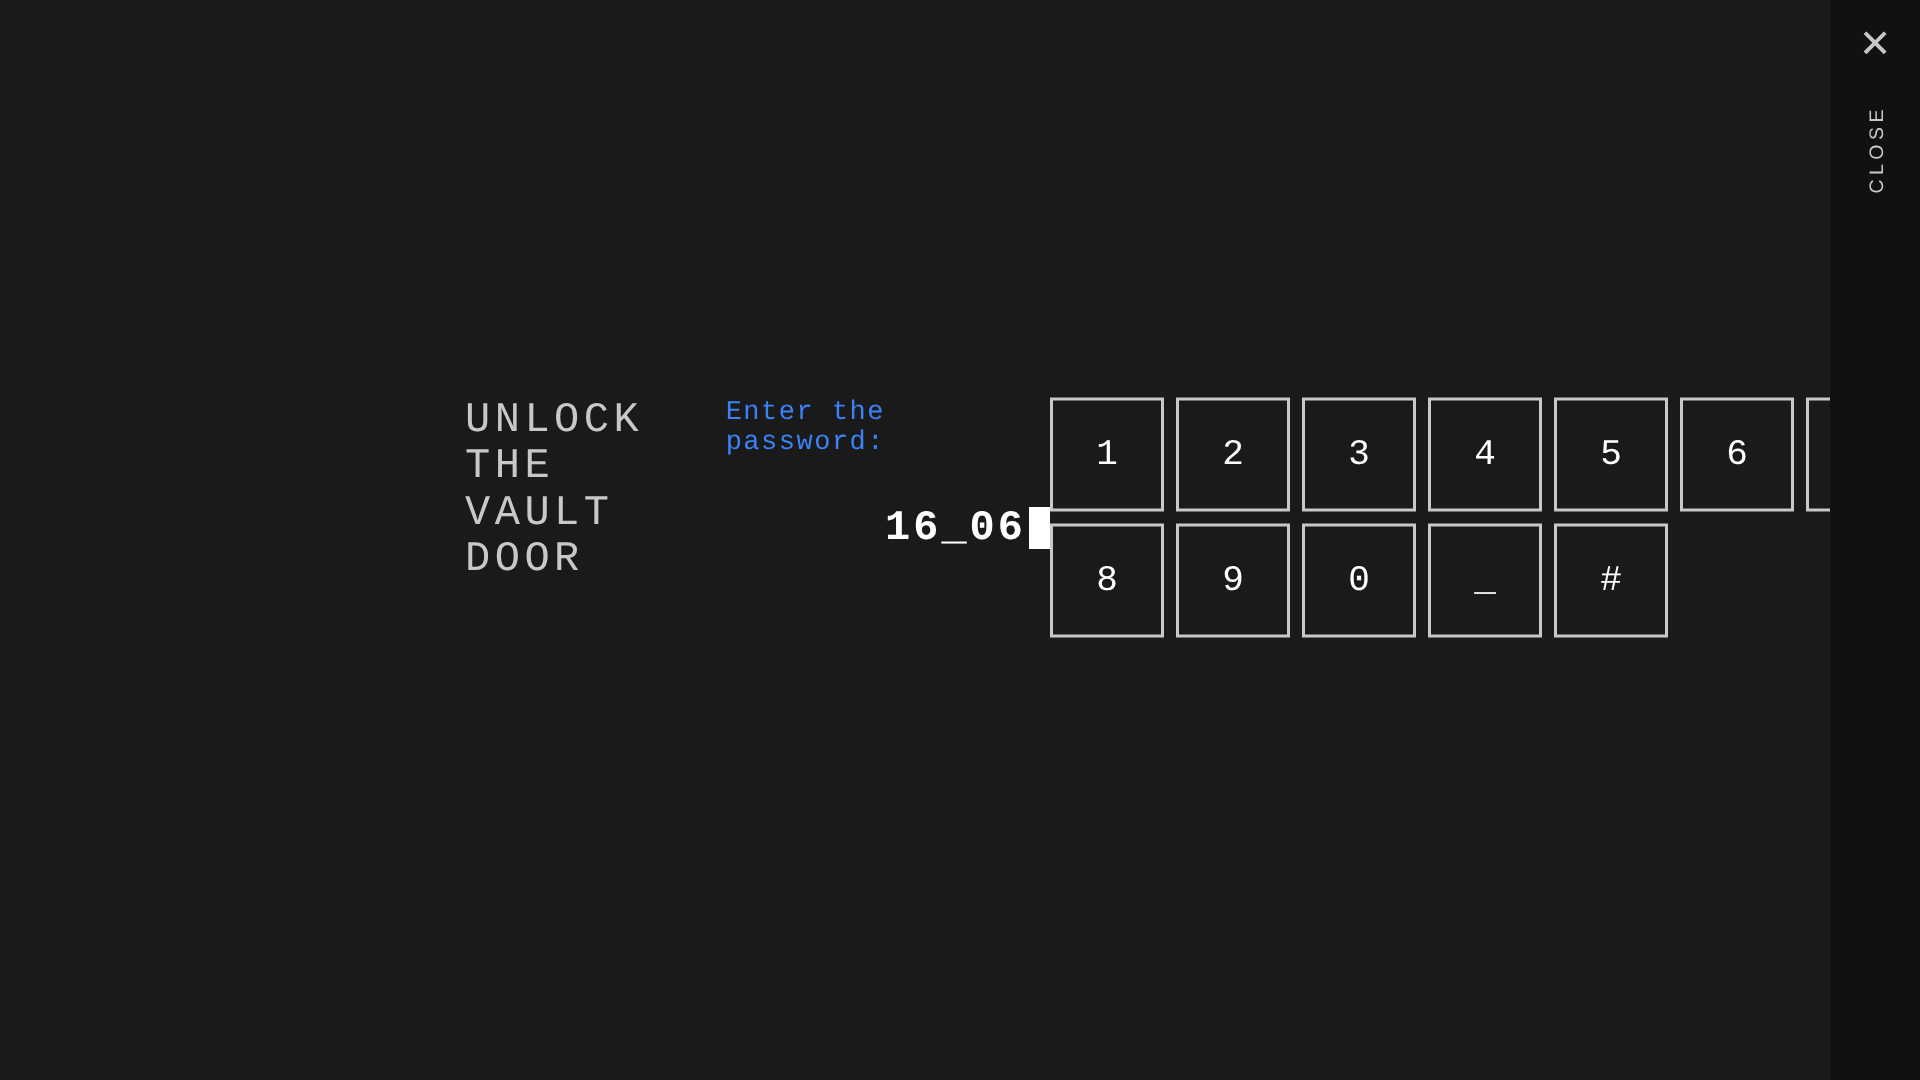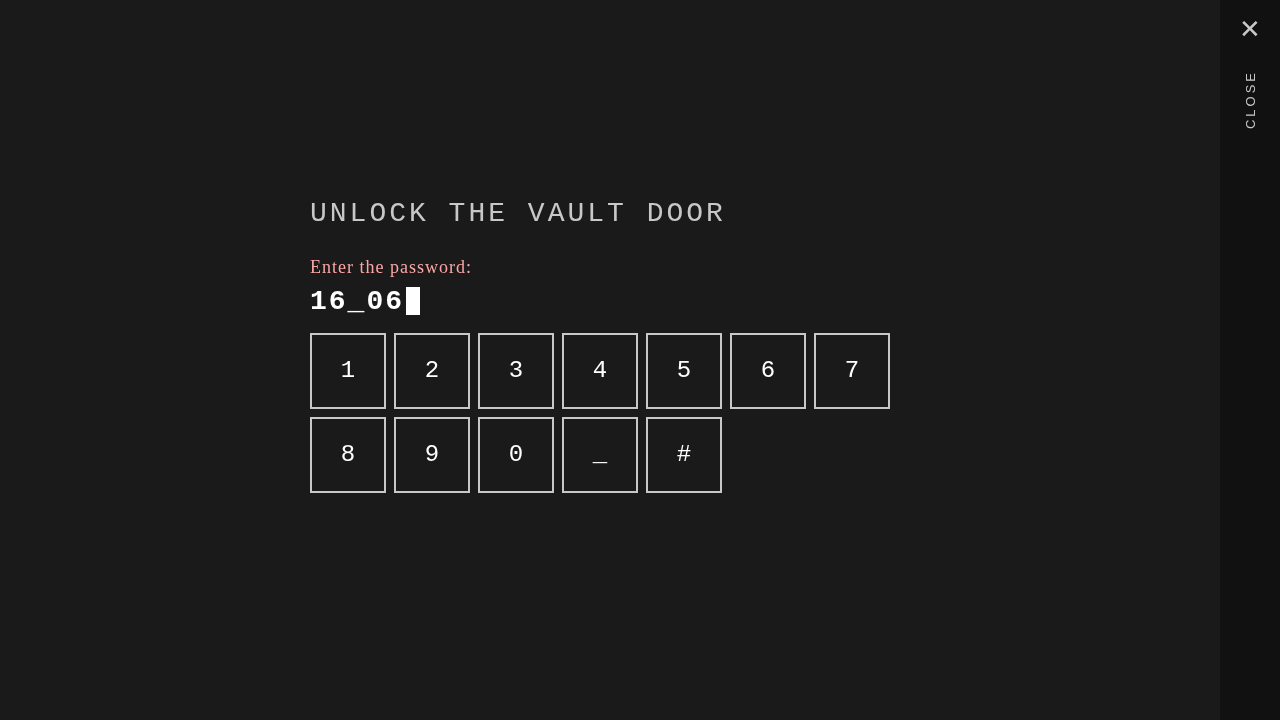--- a/index.html
+++ b/index.html
@@ -17,39 +17,38 @@
       width: 100%;
       height: 100%;
       display: flex;
       align-items: center;
       justify-content: flex-start;
       padding-left: 310px;
     }
 
     .content {
       display: flex;
-      flex-direction: column;
+      flex-direction: row;
       gap: 0;
     }
 
     .title {
       color: #c8c8c8;
       font-size: 28px;
       font-weight: 400;
       letter-spacing: 3px;
       text-transform: uppercase;
       margin-bottom: 28px;
     }
 
     .prompt-label {
-      color: #fca5a5;
+      color: #3b82f6;
       font-size: 18px;
       margin-bottom: 8px;
       letter-spacing: 1px;
-      font-family: Liberation Serif, serif;
     }
 
     .password-display {
       color: #ffffff;
       font-size: 28px;
       font-weight: bold;
       letter-spacing: 2px;
       margin-bottom: 16px;
       display: flex;
       align-items: center;

